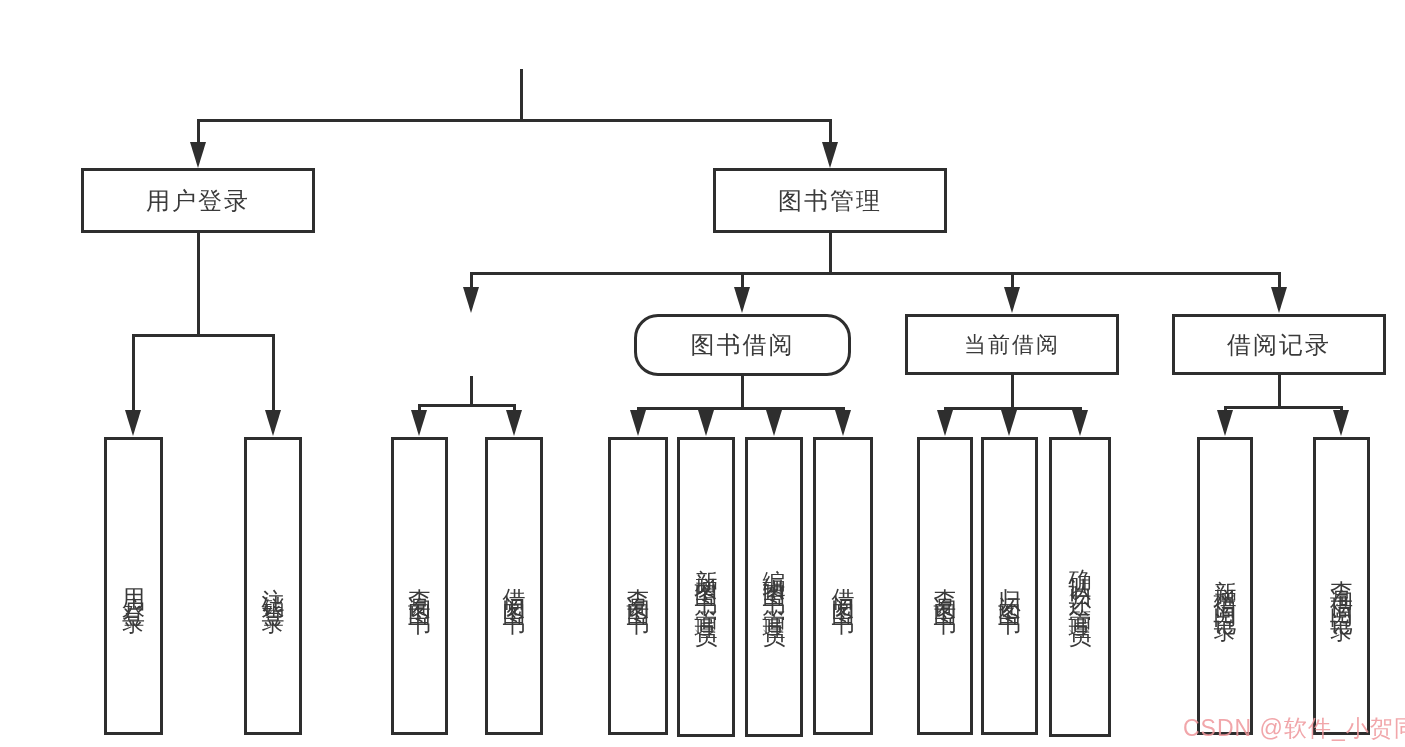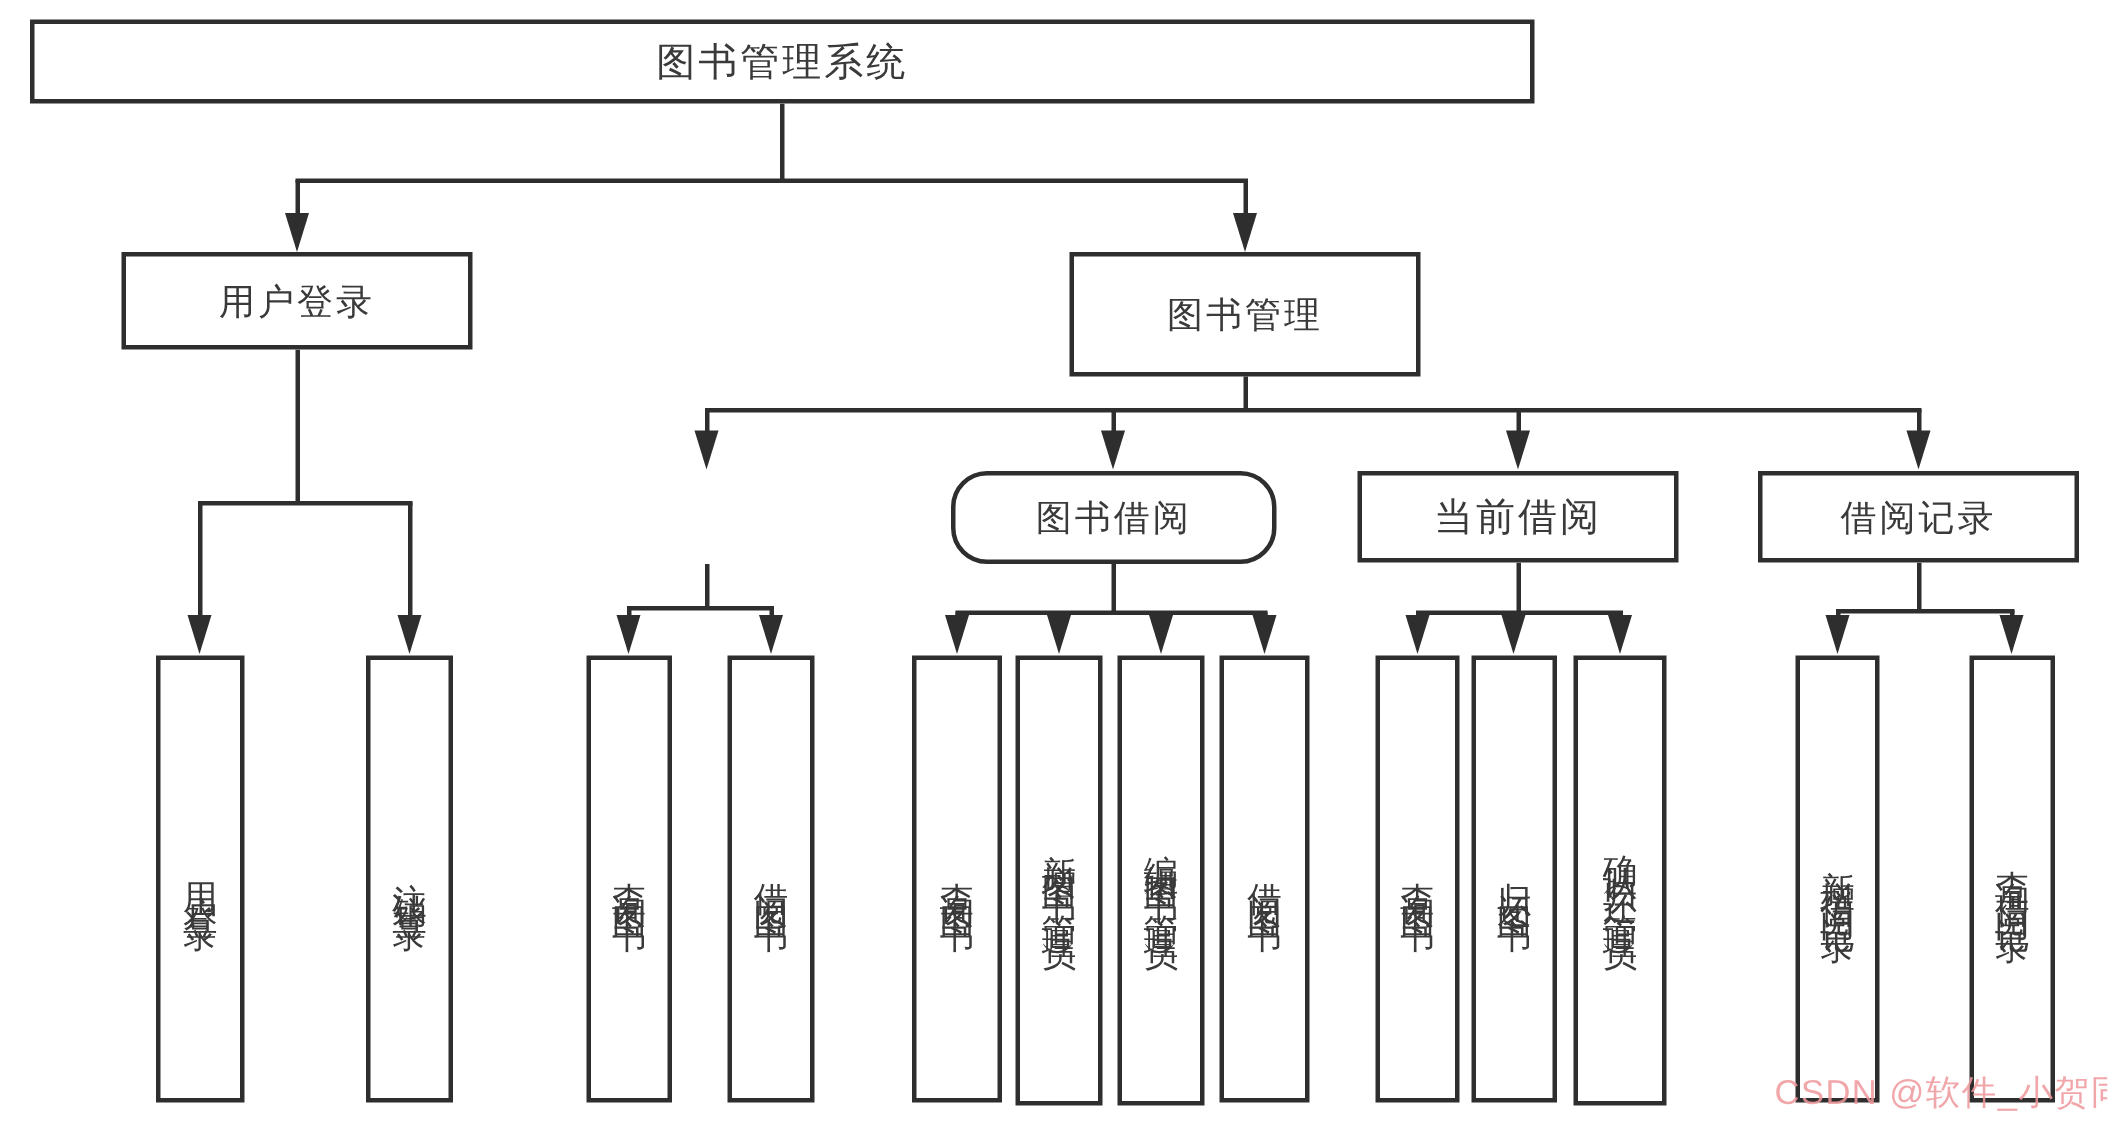--- a/index.html
+++ b/index.html
@@ -59,25 +59,24 @@
     letter-spacing: 1px;
     white-space: nowrap;
     z-index: 5;
   }
 </style>
 </head>
 <body>
 
 <div id="canvas">
   <span class="watermark">CSDN @软件_小贺同学</span>
-<div class="node horizontal" style="left: 20px; top: 13px; width: 1003px; height: 56px; font-size: 26px; border-color: rgb(46, 46, 46); color: rgb(58, 58, 58);">图书管理系统</div>
     <div class="node horizontal" style="left: 81px; top: 168px; width: 234px; height: 65px; font-size: 24px; border-color: rgb(46, 46, 46); color: rgb(58, 58, 58);">用户登录</div>
-    <div class="node horizontal" style="left: 713px; top: 168px; width: 234px; height: 83px; font-size: 24px; border-color: rgb(46, 46, 46); color: rgb(58, 58, 58);">图书管理</div>
+    <div class="node horizontal" style="left: 713px; top: 168px; width: 234px; height: 65px; font-size: 24px; border-color: rgb(46, 46, 46); color: rgb(58, 58, 58);">图书管理</div>
     <div class="node horizontal" style="left: 634px; top: 314px; width: 217px; height: 62px; font-size: 24px; border-color: rgb(46, 46, 46); color: rgb(58, 58, 58); border-radius: 24px;">图书借阅</div>
-    <div class="node horizontal" style="left: 905px; top: 314px; width: 214px; height: 61px; font-size: 26px; border-color: rgb(46, 46, 46); color: rgb(58, 58, 58);">当前借阅</div>
+    <div class="node horizontal" style="left: 905px; top: 314px; width: 214px; height: 61px; font-size: 22px; border-color: rgb(46, 46, 46); color: rgb(58, 58, 58);">当前借阅</div>
     <div class="node horizontal" style="left: 1172px; top: 314px; width: 214px; height: 61px; font-size: 24px; border-color: rgb(46, 46, 46); color: rgb(58, 58, 58);">借阅记录</div>
     <div class="node vertical" style="left: 104px; top: 437px; width: 59px; height: 298px; font-size: 23px; border-color: rgb(46, 46, 46); color: rgb(58, 58, 58);">用户登录</div>
     <div class="node vertical" style="left: 244px; top: 437px; width: 58px; height: 298px; font-size: 23px; border-color: rgb(46, 46, 46); color: rgb(58, 58, 58);">注销登录</div>
     <div class="node vertical" style="left: 391px; top: 437px; width: 57px; height: 298px; font-size: 23px; border-color: rgb(46, 46, 46); color: rgb(58, 58, 58);">查询图书</div>
     <div class="node vertical" style="left: 485px; top: 437px; width: 58px; height: 298px; font-size: 23px; border-color: rgb(46, 46, 46); color: rgb(58, 58, 58);">借阅图书</div>
     <div class="node vertical" style="left: 608px; top: 437px; width: 60px; height: 298px; font-size: 23px; border-color: rgb(46, 46, 46); color: rgb(58, 58, 58);">查询图书</div>
     <div class="node vertical" style="left: 677px; top: 437px; width: 58px; height: 300px; font-size: 23px; border-color: rgb(46, 46, 46); color: rgb(58, 58, 58);">新增图书（管理员）</div>
     <div class="node vertical" style="left: 745px; top: 437px; width: 58px; height: 300px; font-size: 23px; border-color: rgb(46, 46, 46); color: rgb(58, 58, 58);">编辑图书（管理员）</div>
     <div class="node vertical" style="left: 813px; top: 437px; width: 60px; height: 298px; font-size: 23px; border-color: rgb(46, 46, 46); color: rgb(58, 58, 58);">借阅图书</div>
     <div class="node vertical" style="left: 917px; top: 437px; width: 56px; height: 298px; font-size: 23px; border-color: rgb(46, 46, 46); color: rgb(58, 58, 58);">查询图书</div>

